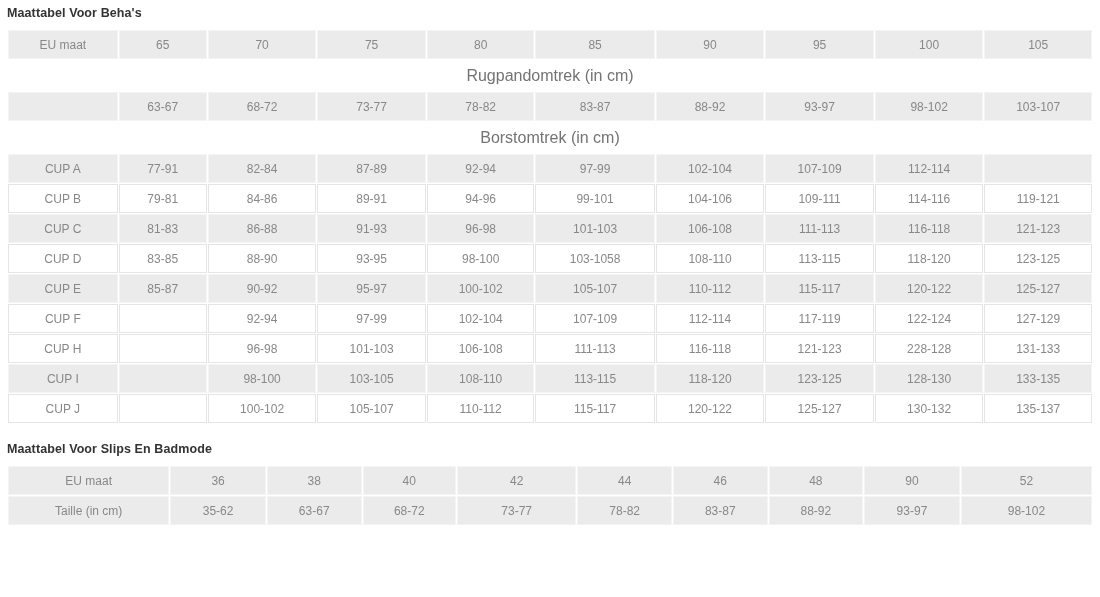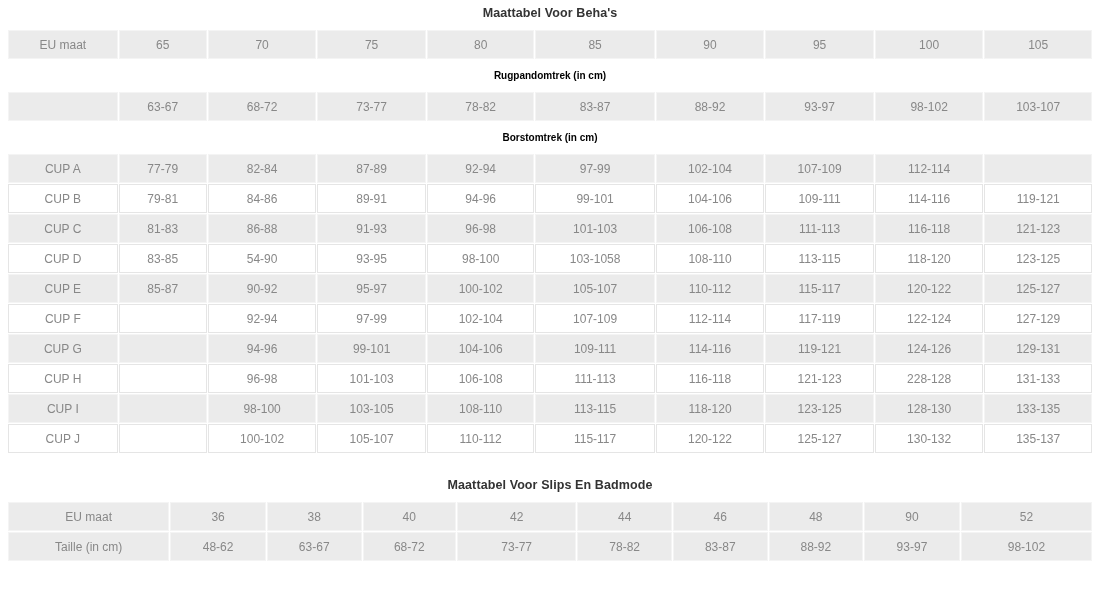--- a/index.html
+++ b/index.html
@@ -9,29 +9,29 @@
     font-family: "Liberation Sans", sans-serif;
   }
   .page {
     width: 1100px;
     min-height: 597px;
     box-sizing: border-box;
     padding: 0 7px;
     background: #ffffff;
   }
   .table-title {
-    text-align: center;
+    text-align: left;
     font-weight: bold;
     font-size: 12.5px;
     color: #333333;
     padding: 6px 0 9px 0;
     letter-spacing: 0.1px;
   }
   .table-title.second {
-    padding-top: 24px;
+    padding-top: 18px;
   }
   table.size-table {
     width: 100%;
     table-layout: fixed;
     border-collapse: separate;
     border-spacing: 1px;
   }
   table.size-table td {
     height: 27px;
     text-align: center;
@@ -44,23 +44,23 @@
     overflow: hidden;
     white-space: nowrap;
   }
   table.size-table tr.shaded td {
     background: #ebebeb;
     border-color: #f4f4f4;
   }
   table.size-table td.section-cell {
     background: #ffffff;
     border-color: #ffffff;
-    font-weight: bold;
-    color: #000000;
-    font-size: 10px;
+    font-weight: normal;
+    color: #737373;
+    font-size: 16px;
     height: 29px;
   }
 </style>
 </head>
 <body>
 
 <div class="page">
 
   <div class="table-title">Maattabel Voor Beha's</div>
 
@@ -103,21 +103,21 @@
           <td>88-92</td>
           <td>93-97</td>
           <td>98-102</td>
           <td>103-107</td>
         </tr>
         <tr>
           <td class="section-cell" colspan="10">Borstomtrek (in cm)</td>
         </tr>
         <tr class="shaded">
           <td>CUP A</td>
-          <td>77-79</td>
+          <td>77-91</td>
           <td>82-84</td>
           <td>87-89</td>
           <td>92-94</td>
           <td>97-99</td>
           <td>102-104</td>
           <td>107-109</td>
           <td>112-114</td>
           <td></td>
         </tr>
         <tr>
@@ -140,21 +140,21 @@
           <td>96-98</td>
           <td>101-103</td>
           <td>106-108</td>
           <td>111-113</td>
           <td>116-118</td>
           <td>121-123</td>
         </tr>
         <tr>
           <td>CUP D</td>
           <td>83-85</td>
-          <td>54-90</td>
+          <td>88-90</td>
           <td>93-95</td>
           <td>98-100</td>
           <td>103-1058</td>
           <td>108-110</td>
           <td>113-115</td>
           <td>118-120</td>
           <td>123-125</td>
         </tr>
         <tr class="shaded">
           <td>CUP E</td>
@@ -172,32 +172,20 @@
           <td>CUP F</td>
           <td></td>
           <td>92-94</td>
           <td>97-99</td>
           <td>102-104</td>
           <td>107-109</td>
           <td>112-114</td>
           <td>117-119</td>
           <td>122-124</td>
           <td>127-129</td>
-        </tr>
-        <tr class="shaded">
-          <td>CUP G</td>
-          <td></td>
-          <td>94-96</td>
-          <td>99-101</td>
-          <td>104-106</td>
-          <td>109-111</td>
-          <td>114-116</td>
-          <td>119-121</td>
-          <td>124-126</td>
-          <td>129-131</td>
         </tr>
         <tr>
           <td>CUP H</td>
           <td></td>
           <td>96-98</td>
           <td>101-103</td>
           <td>106-108</td>
           <td>111-113</td>
           <td>116-118</td>
           <td>121-123</td>
@@ -254,21 +242,21 @@
           <td>40</td>
           <td>42</td>
           <td>44</td>
           <td>46</td>
           <td>48</td>
           <td>90</td>
           <td>52</td>
         </tr>
         <tr class="shaded">
           <td>Taille (in cm)</td>
-          <td>48-62</td>
+          <td>35-62</td>
           <td>63-67</td>
           <td>68-72</td>
           <td>73-77</td>
           <td>78-82</td>
           <td>83-87</td>
           <td>88-92</td>
           <td>93-97</td>
           <td>98-102</td>
         </tr>
       </tbody>

